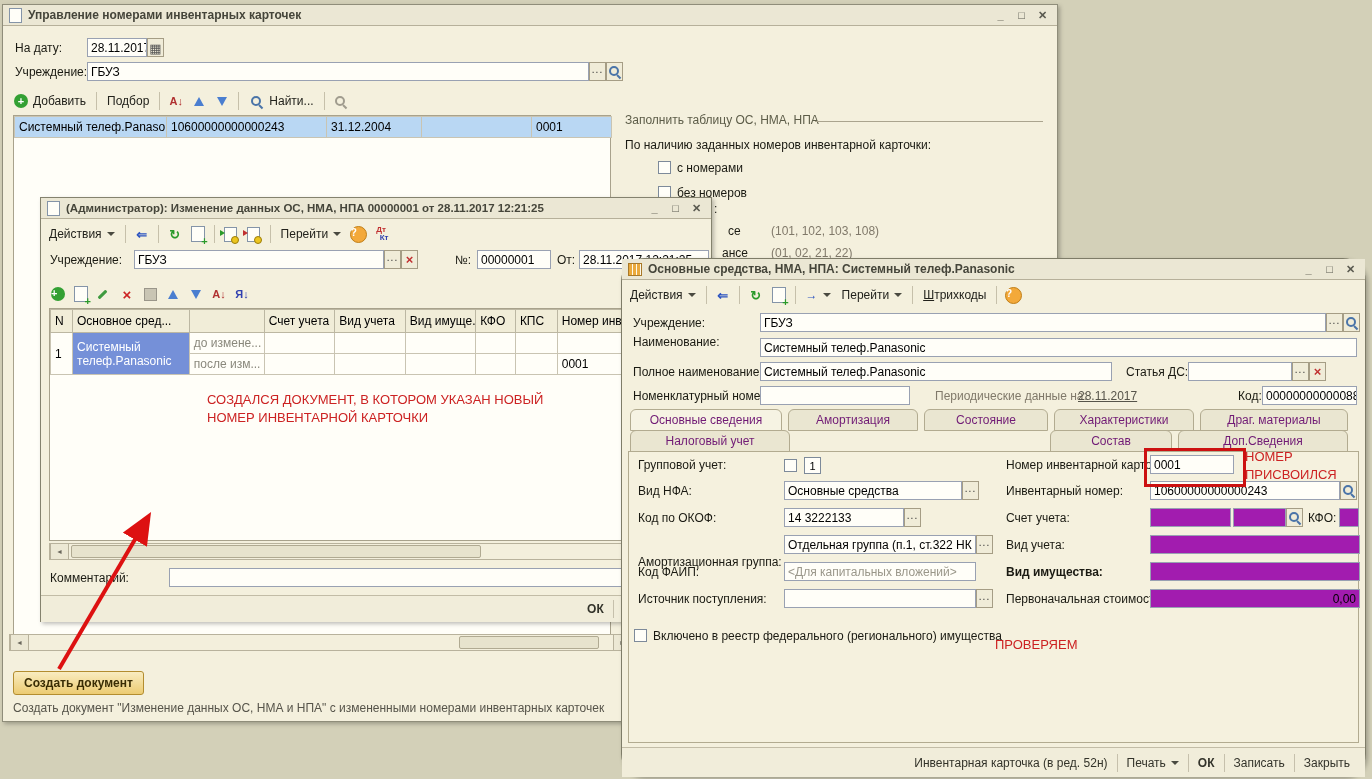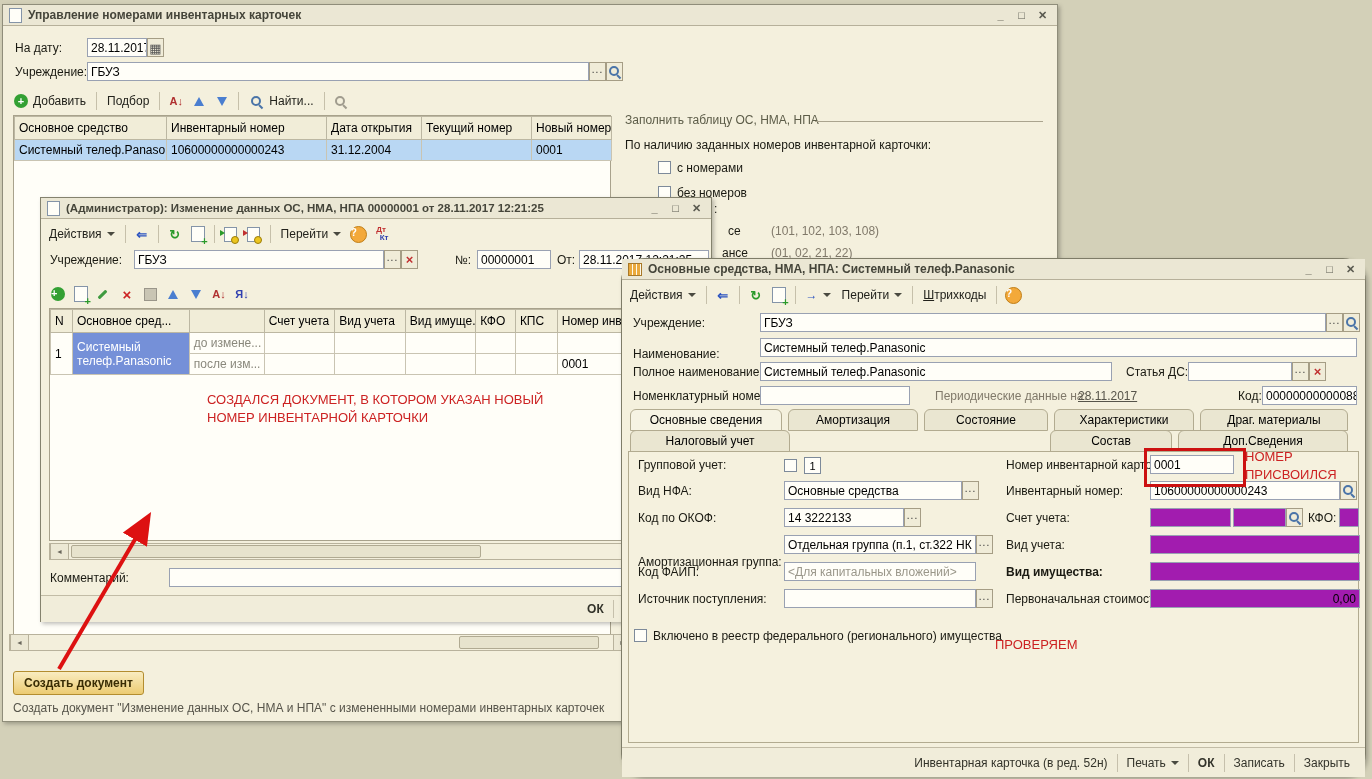--- a/index.html
+++ b/index.html
@@ -35,21 +35,21 @@
   .dimtxt{color:#8a887c;}
   .whitebox{position:absolute;background:#fffef8;border:1px solid #a8a28c;box-sizing:border-box;}
   .hscroll{position:absolute;height:17px;background:#f3efdc;border:1px solid #b8b29c;display:flex;align-items:center;box-sizing:border-box;}
   .sa{width:17px;height:15px;background:#ece8d4;border-right:1px solid #b8b29c;border-left:1px solid #b8b29c;
     display:flex;align-items:center;justify-content:center;flex:none;}
   .sa::before{font-size:7px;color:#6a675c;}
   .sa.l::before{content:"\25c4";}
   .sa.r::before{content:"\25ba";}
   .thumb{height:13px;background:#e7e3cd;border:1px solid #b0aa92;border-radius:2px;box-sizing:border-box;}
   .tab{position:absolute;height:22px;background:#eae6d1;border:1px solid #b2ab90;border-radius:6px 6px 0 0;
-    display:flex;align-items:center;justify-content:center;font-size:12px;color:#000000;box-sizing:border-box;}
+    display:flex;align-items:center;justify-content:center;font-size:12px;color:#701a75;box-sizing:border-box;}
   .tab.active{background:#f6f3e3;z-index:2;}
   .footerbar{position:absolute;left:0;right:0;background:#f1edda;border-top:1px solid #c2bca6;
     display:flex;align-items:center;justify-content:flex-end;font-size:12px;color:#33332a;}
   .fbtn{padding:0 9px;display:flex;align-items:center;gap:5px;white-space:nowrap;}
   .fsep{width:1px;height:18px;background:#c6c0ac;}
   .bold{font-weight:bold;}
   .rnote{position:absolute;color:#cc2222;font-size:13px;white-space:nowrap;z-index:6;}
   .redbox{position:absolute;border:3px solid #cc1111;z-index:5;}
   .goldbtn{position:absolute;background:linear-gradient(#f9ecc0,#eccb72);border:1px solid #b38d2f;border-radius:3px;
     font-size:12px;font-weight:bold;color:#3a2d04;display:flex;align-items:center;justify-content:center;padding:0 10px;height:24px;box-sizing:border-box;}
@@ -152,27 +152,20 @@
   <div class="whitebox" style="left:10px;top:110px;width:598px;height:520px;">
     <table class="grid" style="width:597px;">
       <colgroup>
           <col style="width:152px">
           <col style="width:160px">
           <col style="width:95px">
           <col style="width:110px">
           <col style="width:80px">
         </colgroup>
       <tbody>
-          <tr>
-        <th>Основное средство</th>
-        <th>Инвентарный номер</th>
-        <th>Дата открытия</th>
-        <th>Текущий номер</th>
-        <th>Новый номер</th>
-      </tr>
       <tr class="selrow">
         <td>Системный телеф.Panaso...</td>
         <td>10600000000000243</td>
         <td>31.12.2004</td>
         <td></td>
         <td>0001</td>
       </tr>
     </tbody>
       </table>
   </div>
@@ -404,21 +397,21 @@
       </span>
   </div>
 
   <span class="lbl" style="left:11px;top:57px;">Учреждение:</span>
   <div class="inp" style="left:138px;top:54px;width:566px;">ГБУЗ</div>
   <span class="sq sq-dots" style="left:704px;top:54px;"></span>
   <span class="sq" style="left:721px;top:54px;">
       <span class="ic-mag"></span>
     </span>
 
-  <span class="lbl" style="left:11px;top:88px;">Наименование:</span>
+  <span class="lbl" style="left:11px;top:76px;">Наименование:</span>
   <div class="inp" style="left:138px;top:79px;width:597px;">Системный телеф.Panasonic</div>
 
   <span class="lbl" style="left:11px;top:106px;">Полное наименование:</span>
   <div class="inp" style="left:138px;top:103px;width:352px;">Системный телеф.Panasonic</div>
   <span class="lbl" style="left:504px;top:106px;">Статья ДС:</span>
   <div class="inp" style="left:566px;top:103px;width:104px;"></div>
   <span class="sq sq-dots" style="left:670px;top:103px;"></span>
   <span class="sq sq-x" style="left:687px;top:103px;"></span>
 
   <span class="lbl" style="left:11px;top:130px;">Номенклатурный номер:</span>

